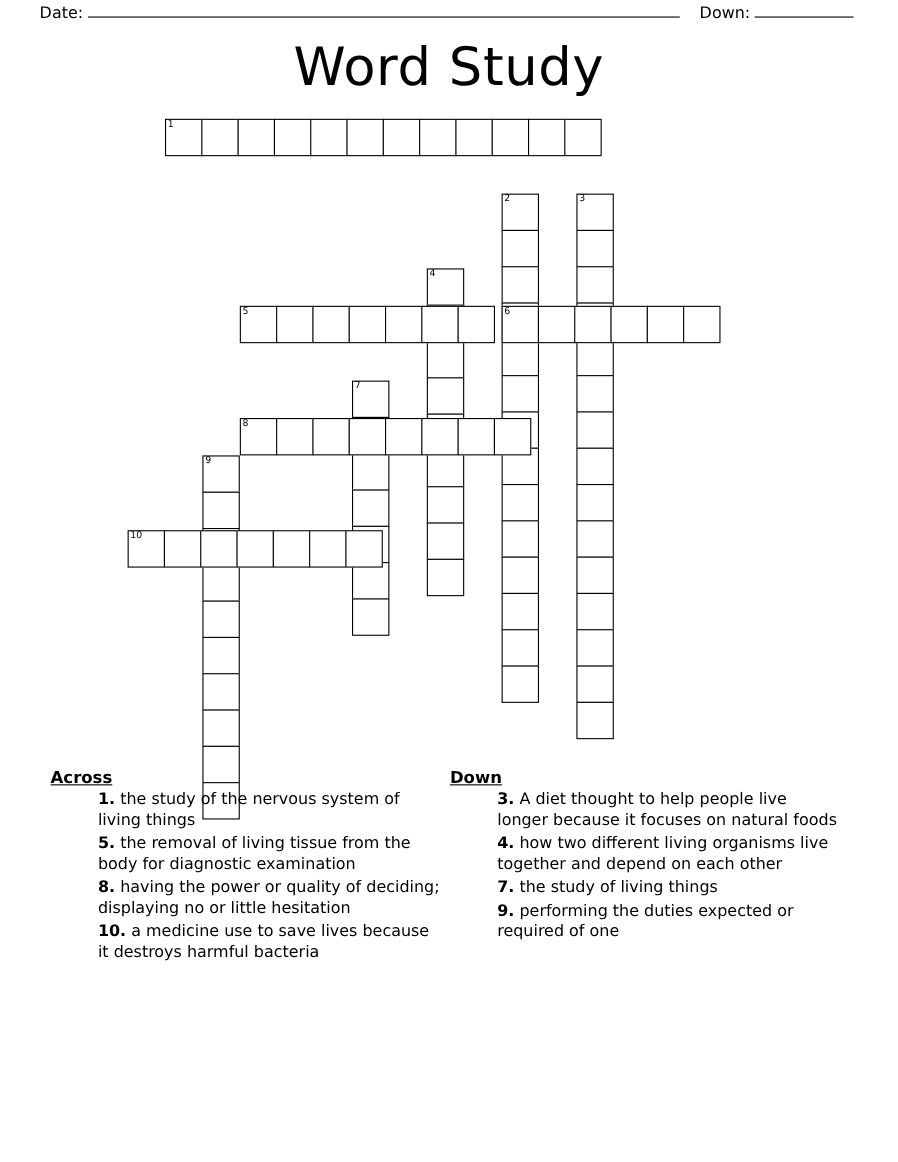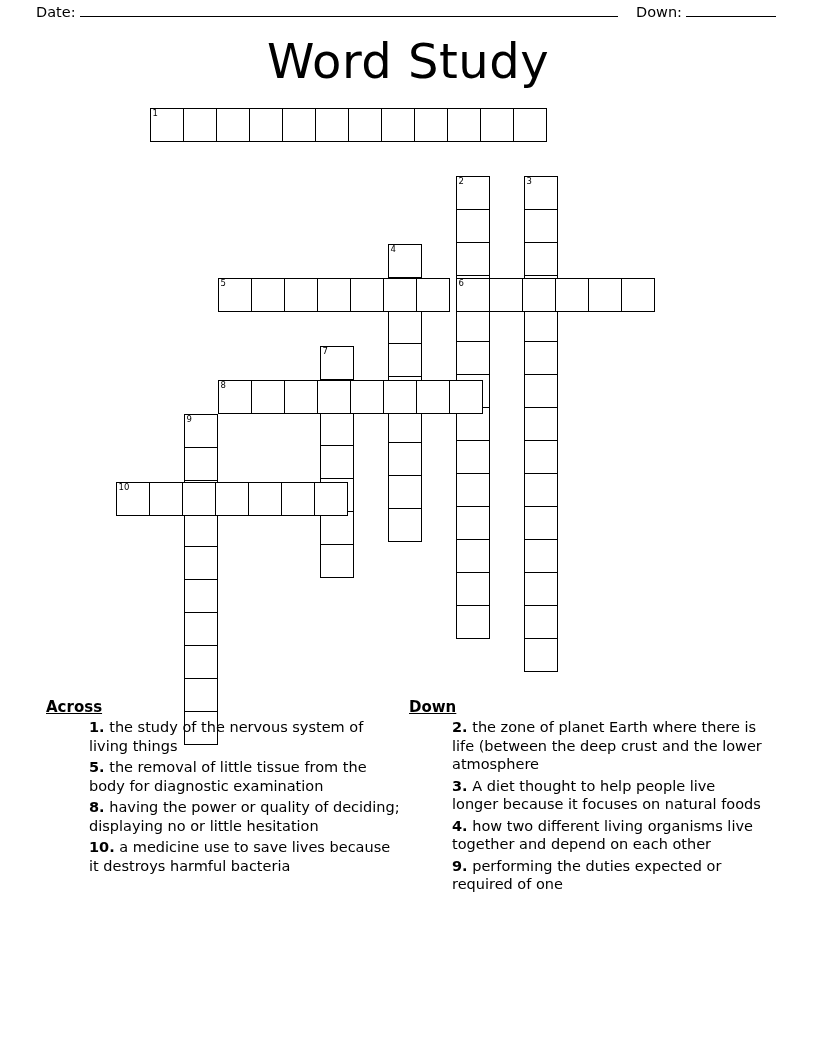--- a/index.html
+++ b/index.html
@@ -229,27 +229,27 @@
     <div class="cell" style="left: 248px; top: 374px;"></div>
     <div class="cell" style="left: 281px; top: 374px;"></div>
     <div class="cell" style="left: 314px; top: 374px;"></div>
   </div>
 
 <div class="clues">
   <div class="clue-col across">
     <div class="clue-head">Across</div>
     <div id="across-list">
         <div class="clue"><b>1.</b><span> the study of the nervous system of living things</span></div>
-        <div class="clue"><b>5.</b><span> the removal of little tissue from the body for diagnostic examination</span></div>
+        <div class="clue"><b>5.</b><span> the removal of living tissue from the body for diagnostic examination</span></div>
         <div class="clue"><b>8.</b><span> having the power or quality of deciding; displaying no or little hesitation</span></div>
         <div class="clue"><b>10.</b><span> a medicine use to save lives because it destroys harmful bacteria</span></div>
       </div>
   </div>
   <div class="clue-col down">
     <div class="clue-head">Down</div>
     <div id="down-list">
-        <div class="clue"><b>2.</b><span> the zone of planet Earth where there is life (between the deep crust and the lower atmosphere</span></div>
         <div class="clue"><b>3.</b><span> A diet thought to help people live longer because it focuses on natural foods</span></div>
         <div class="clue"><b>4.</b><span> how two different living organisms live together and depend on each other</span></div>
+        <div class="clue"><b>7.</b><span> the study of living things</span></div>
         <div class="clue"><b>9.</b><span> performing the duties expected or required of one</span></div>
       </div>
   </div>
 </div>
 
 </body></html>

